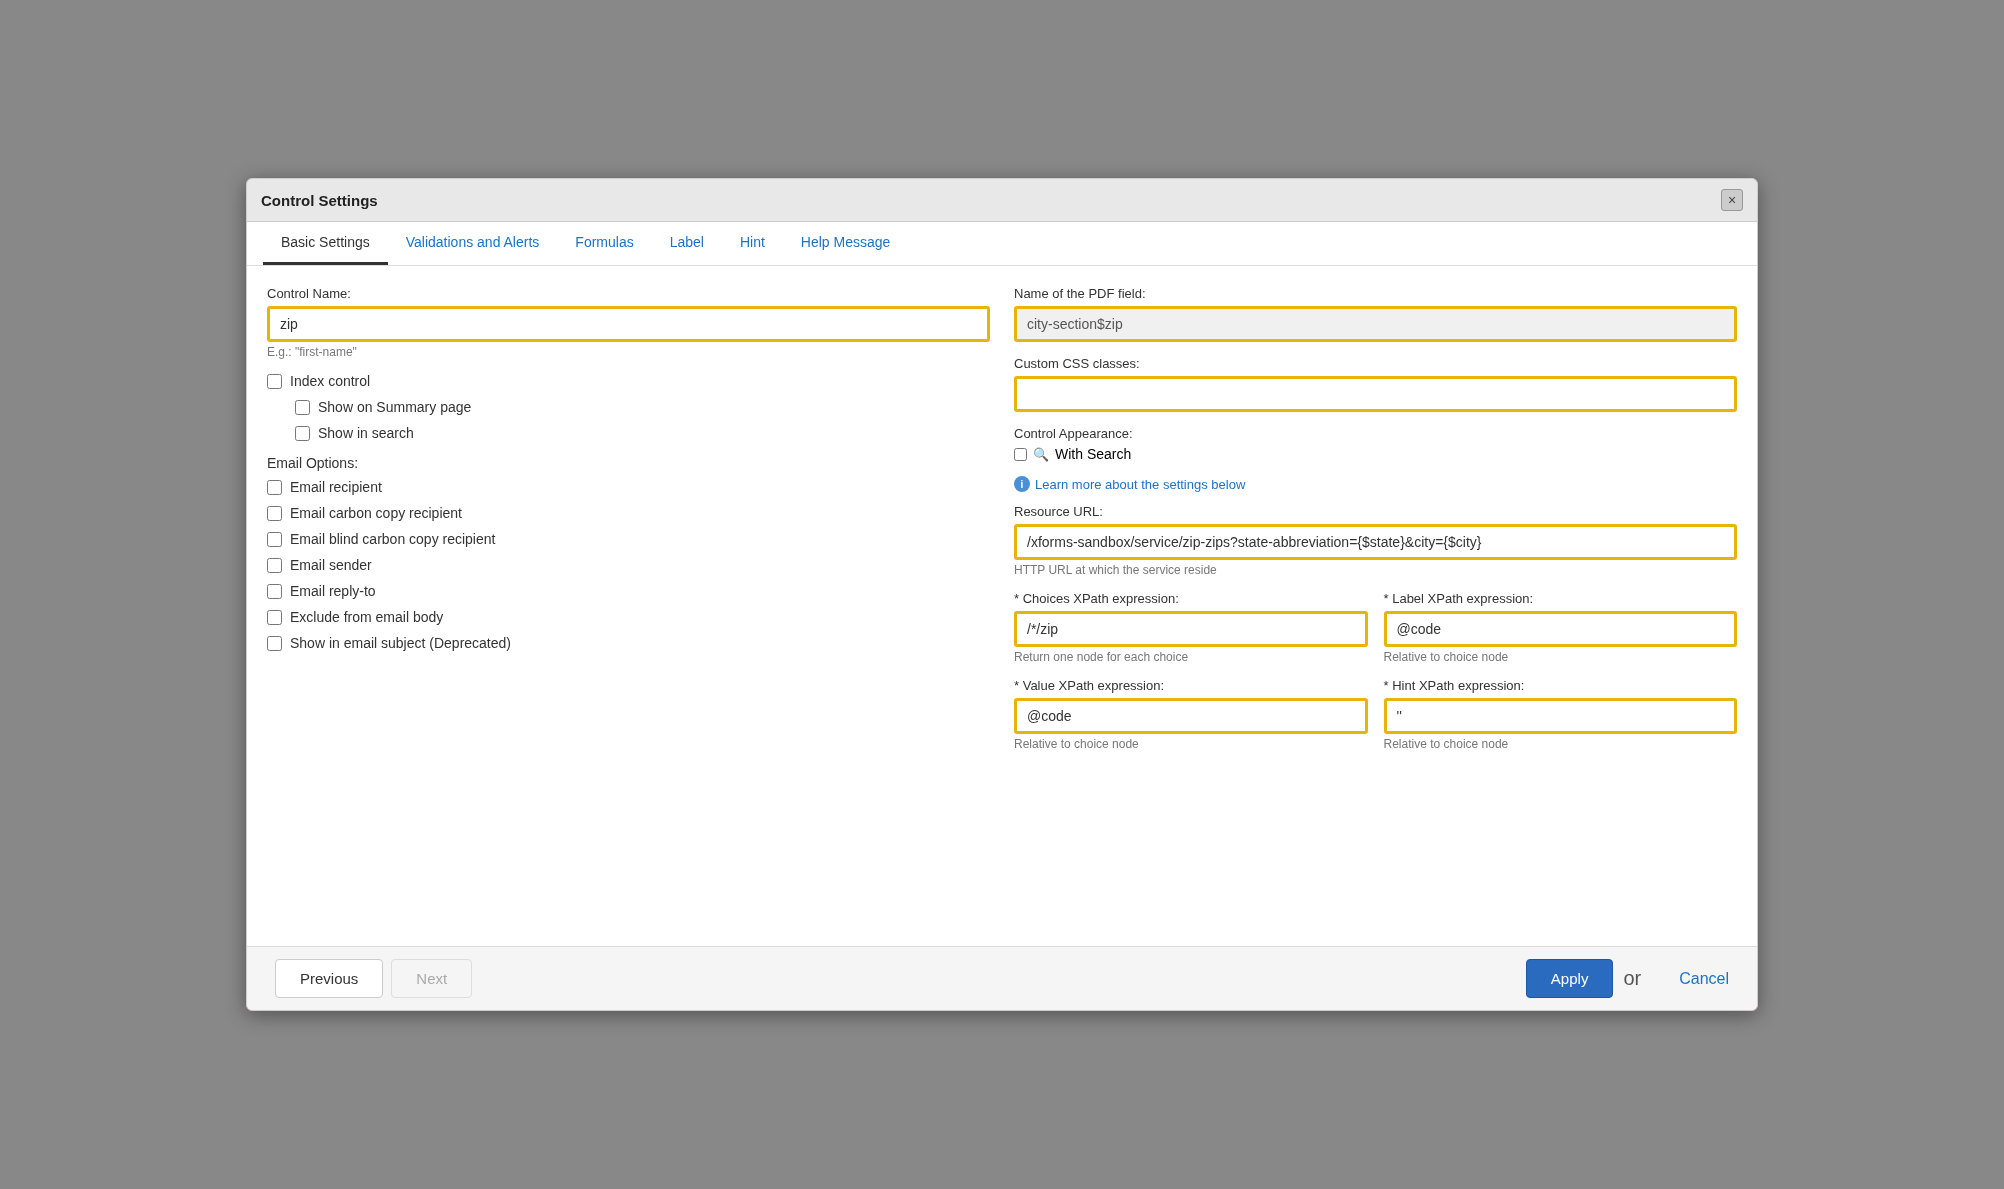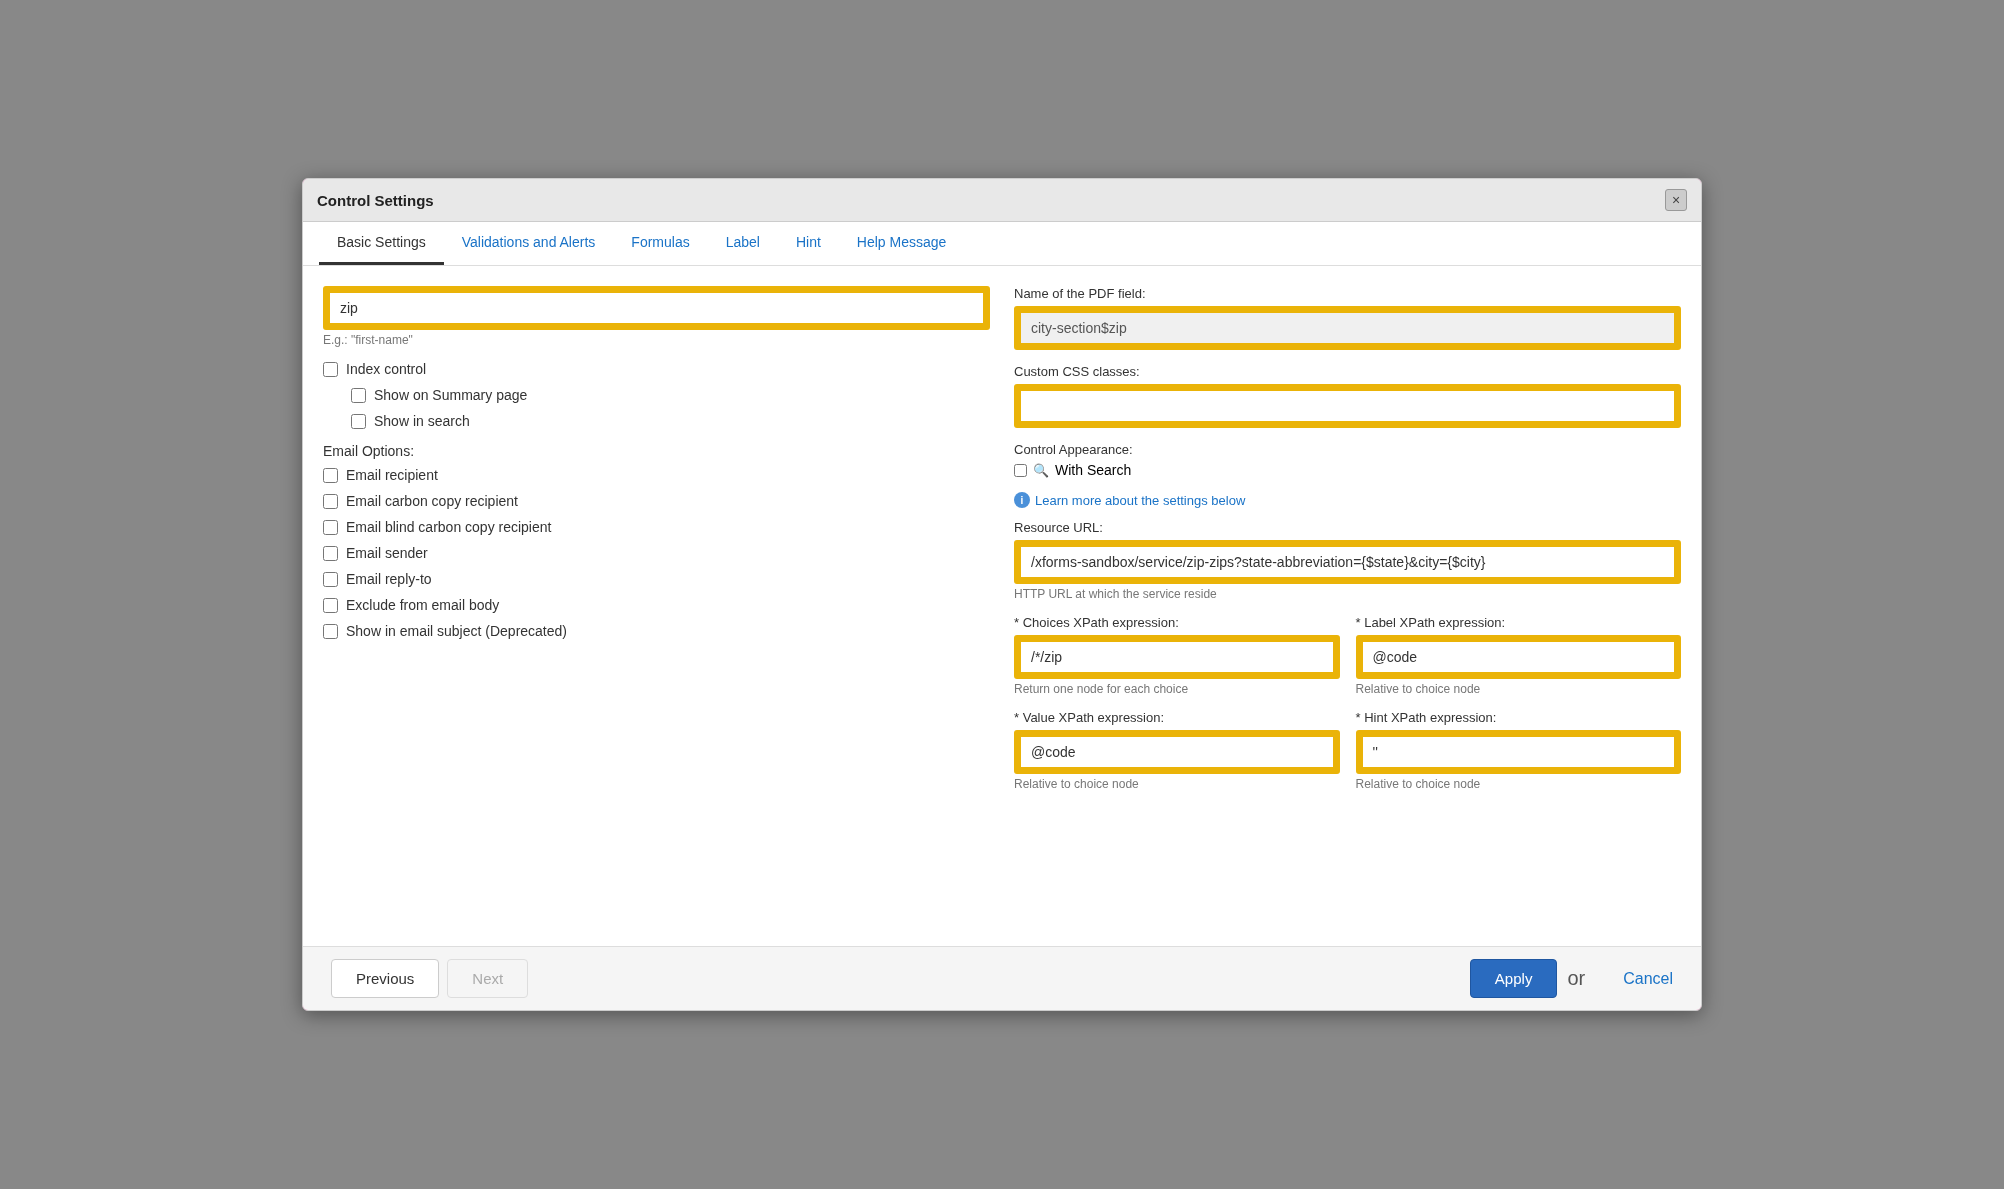--- a/index.html
+++ b/index.html
@@ -9,21 +9,21 @@
       align-items: center;
       justify-content: center;
       min-height: 100vh;
       font-family: -apple-system, BlinkMacSystemFont, "Segoe UI", Arial, sans-serif;
       font-size: 14px;
     }
     .dialog {
       background: #f9a8d4;
       border: 1px solid #ccc;
       border-radius: 6px;
-      width: 1400px;
+      width: 1512px;
       box-shadow: 0 4px 20px rgba(0,0,0,0.4);
       overflow: hidden;
     }
     .dialog-titlebar {
       background: #e8e8e8;
       border-bottom: 1px solid #ccc;
       padding: 10px 14px;
       display: flex;
       align-items: center;
       justify-content: space-between;
@@ -88,21 +88,21 @@
     }
     .field-label {
       font-size: 13px;
       color: #333;
       margin-bottom: 5px;
       font-weight: 500;
     }
     .text-input {
       width: 100%;
       padding: 7px 10px;
-      border: 7px solid #eab308;
+      border: 3px solid #eab308;
       border-radius: 3px;
       font-size: 14px;
       color: #333;
       background: #fff;
       outline: none;
     }
     .text-input.readonly {
       background: #f0f0f0;
       color: #555;
     }
@@ -250,20 +250,21 @@
     <div class="tab">Label</div>
     <div class="tab">Hint</div>
     <div class="tab">Help Message</div>
   </div>
 
   <div class="main-body">
 
     <div class="left-col">
 
       <div class="field-group">
+        <div class="field-label">Control Name:</div>
         <input type="text" class="text-input" value="zip" style="">
         <div class="hint-text">E.g.: "first-name"</div>
       </div>
 
       <div class="checkbox-item">
         <input type="checkbox" id="chk-index" style="">
         <label for="chk-index">Index control</label>
       </div>
       <div class="checkbox-subgroup">
         <div class="checkbox-item">

